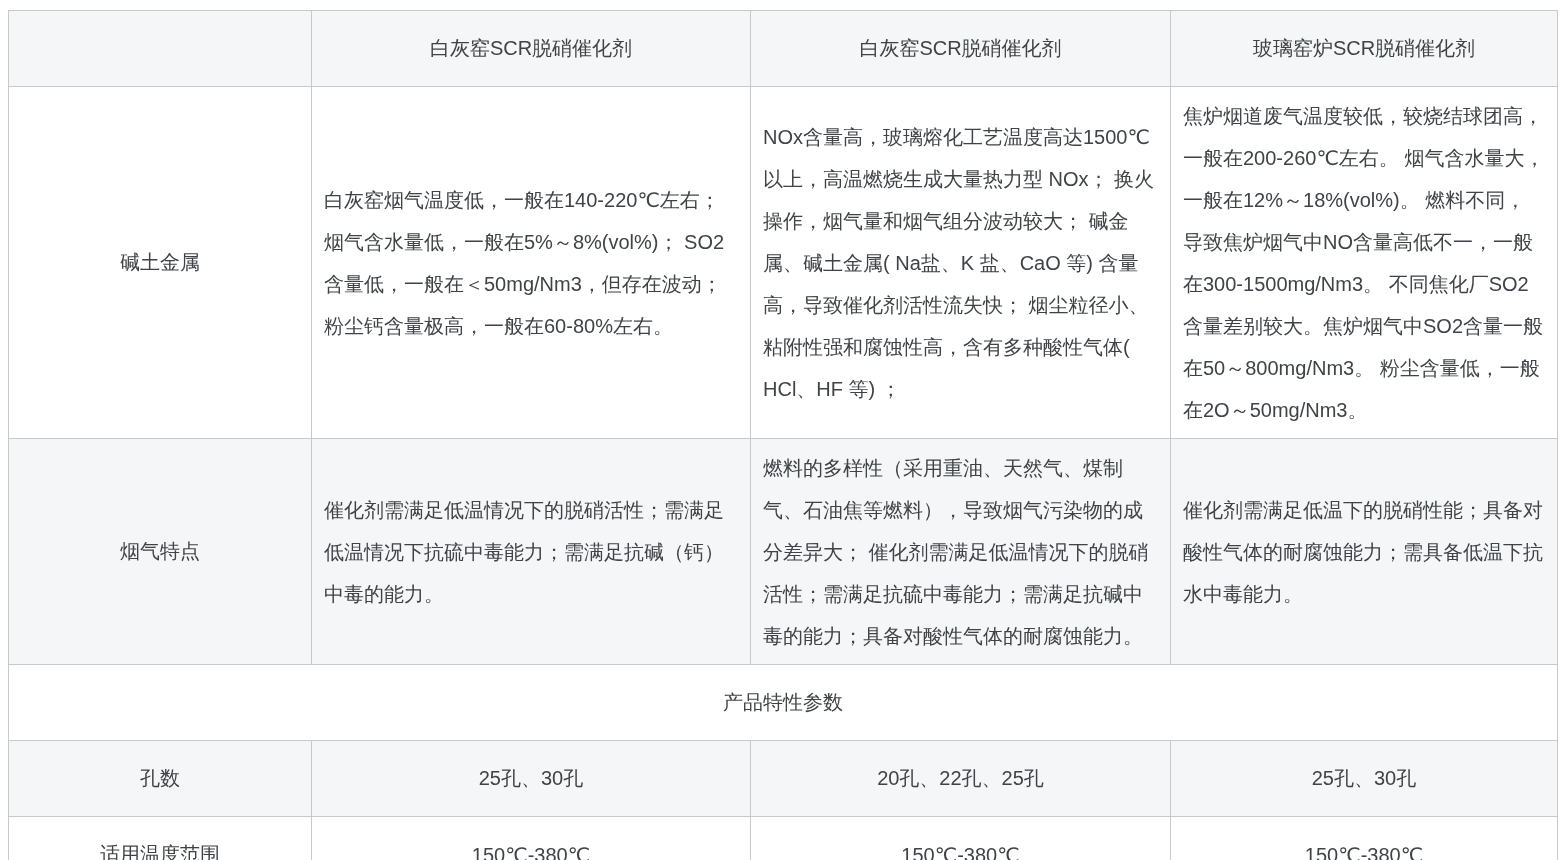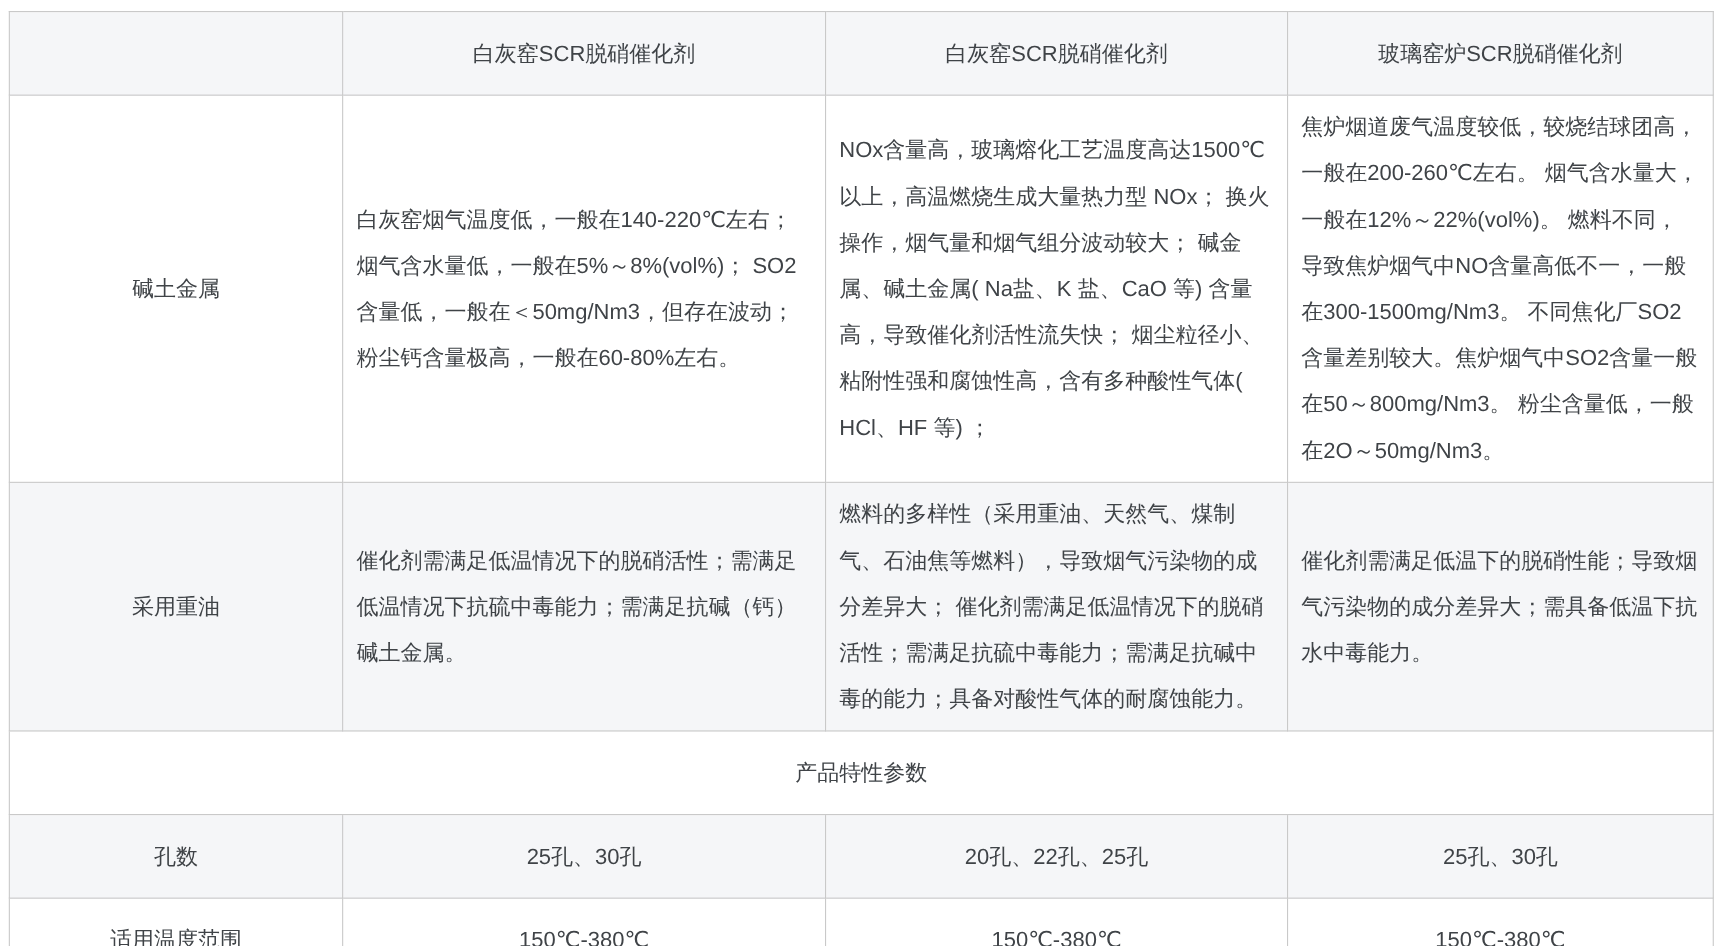--- a/index.html
+++ b/index.html
@@ -59,28 +59,28 @@
     <th></th>
     <th>白灰窑SCR脱硝催化剂</th>
     <th>白灰窑SCR脱硝催化剂</th>
     <th>玻璃窑炉SCR脱硝催化剂</th>
   </tr>
 
   <tr class="h-row1">
     <td>碱土金属</td>
     <td class="para">白灰窑烟气温度低，一般在140-220℃左右；烟气含水量低，一般在5%～8%(vol%)； SO2含量低，一般在＜50mg/Nm3，但存在波动； 粉尘钙含量极高，一般在60-80%左右。</td>
     <td class="para">NOx含量高，玻璃熔化工艺温度高达1500℃以上，高温燃烧生成大量热力型 NOx； 换火操作，烟气量和烟气组分波动较大； 碱金属、碱土金属( Na盐、K 盐、CaO 等) 含量高，导致催化剂活性流失快； 烟尘粒径小、粘附性强和腐蚀性高，含有多种酸性气体( HCl、HF 等) ；</td>
-    <td class="para">焦炉烟道废气温度较低，较烧结球团高，一般在200-260℃左右。 烟气含水量大，一般在12%～22%(vol%)。 燃料不同，导致焦炉烟气中NO含量高低不一，一般在300-1500mg/Nm3。 不同焦化厂SO2含量差别较大。焦炉烟气中SO2含量一般在50～800mg/Nm3。 粉尘含量低，一般在2O～50mg/Nm3。</td>
+    <td class="para">焦炉烟道废气温度较低，较烧结球团高，一般在200-260℃左右。 烟气含水量大，一般在12%～18%(vol%)。 燃料不同，导致焦炉烟气中NO含量高低不一，一般在300-1500mg/Nm3。 不同焦化厂SO2含量差别较大。焦炉烟气中SO2含量一般在50～800mg/Nm3。 粉尘含量低，一般在2O～50mg/Nm3。</td>
   </tr>
 
   <tr class="stripe h-row2">
-    <td>采用重油</td>
-    <td class="para">催化剂需满足低温情况下的脱硝活性；需满足低温情况下抗硫中毒能力；需满足抗碱（钙）碱土金属。</td>
+    <td>烟气特点</td>
+    <td class="para">催化剂需满足低温情况下的脱硝活性；需满足低温情况下抗硫中毒能力；需满足抗碱（钙）中毒的能力。</td>
     <td class="para">燃料的多样性（采用重油、天然气、煤制气、石油焦等燃料），导致烟气污染物的成分差异大； 催化剂需满足低温情况下的脱硝活性；需满足抗硫中毒能力；需满足抗碱中毒的能力；具备对酸性气体的耐腐蚀能力。</td>
-    <td class="para">催化剂需满足低温下的脱硝性能；导致烟气污染物的成分差异大；需具备低温下抗水中毒能力。</td>
+    <td class="para">催化剂需满足低温下的脱硝性能；具备对酸性气体的耐腐蚀能力；需具备低温下抗水中毒能力。</td>
   </tr>
 
   <tr class="h-section">
     <td colspan="4">产品特性参数</td>
   </tr>
 
   <tr class="stripe h-param1">
     <td>孔数</td>
     <td>25孔、30孔</td>
     <td>20孔、22孔、25孔</td>

